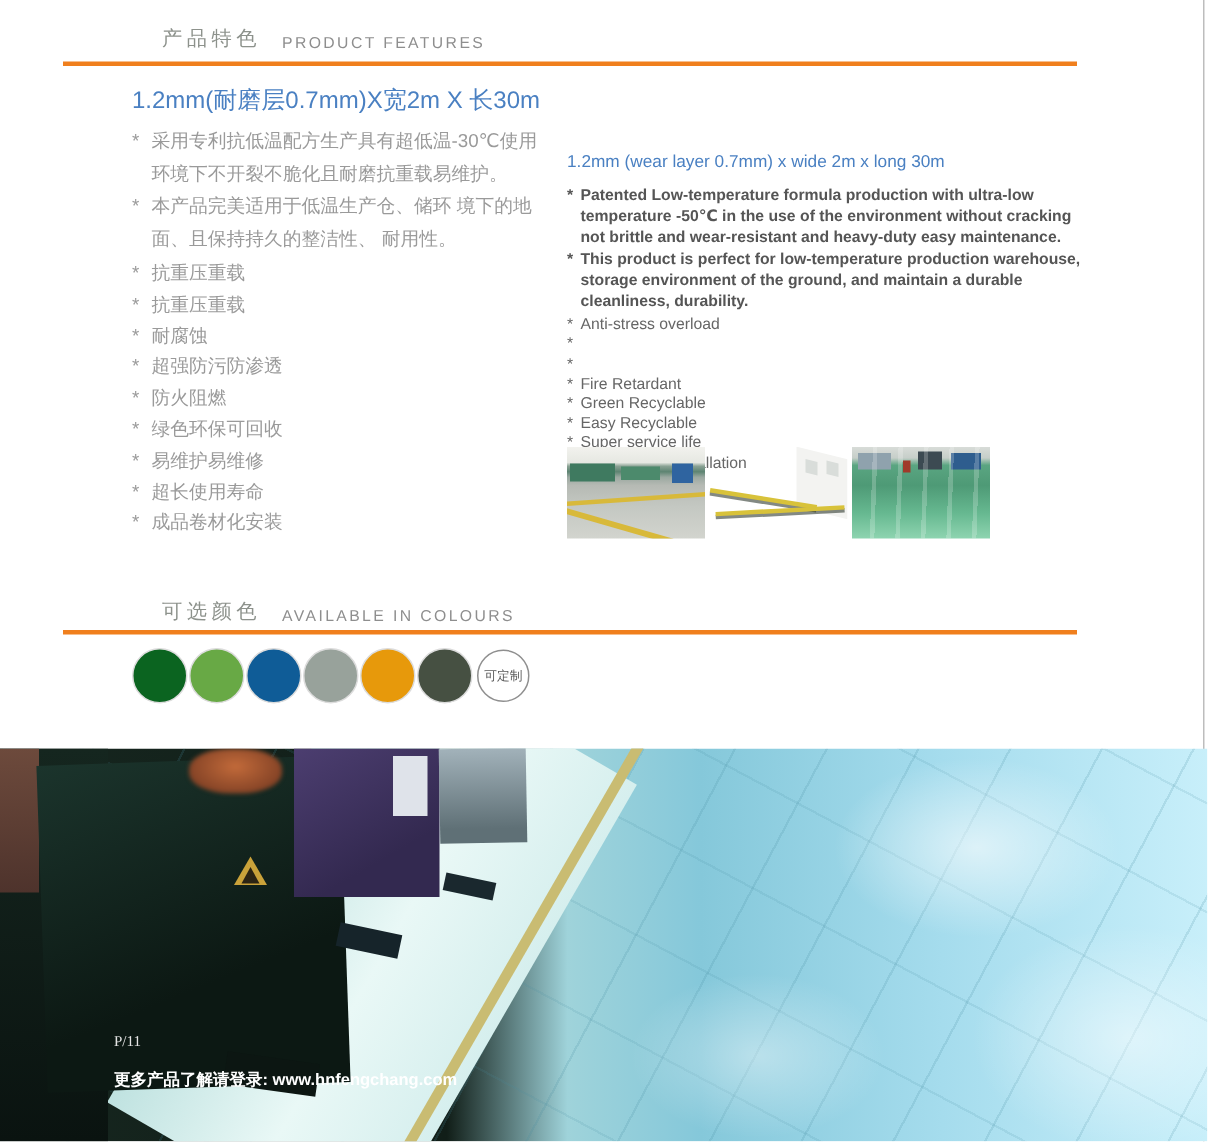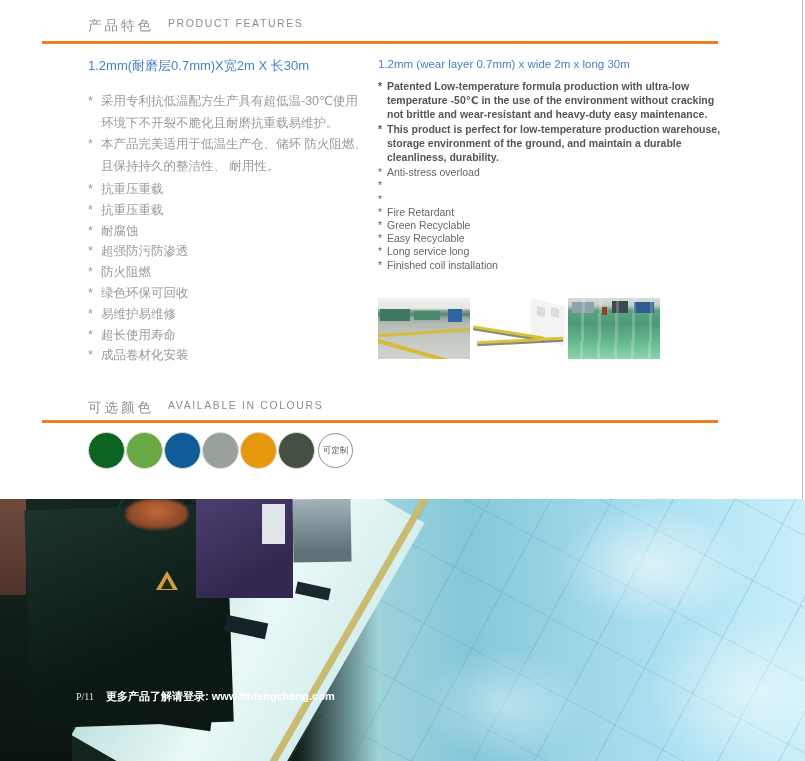--- a/index.html
+++ b/index.html
@@ -4,29 +4,29 @@
 <style>
   html,body { margin:0; padding:0; }
   body {
     width:805px; height:761px; position:relative; overflow:hidden;
     background:#ffffff;
     font-family:"Liberation Sans","DejaVu Sans",sans-serif;
   }
   .page-edge { position:absolute; top:0; right:2px; width:1px; height:761px; background:#bdbdbd; z-index:0; }
 
   
-  .sec-head { position:absolute; display:flex; align-items:flex-start; gap:14px; }
+  .sec-head { position:absolute; display:flex; align-items:flex-end; gap:14px;margin-left:20px; }
   .sec-head .zh { font-size:13.5px; color:#8d928c; letter-spacing:3px; }
   .sec-head .en { font-size:10.5px; color:#8e8e8e; letter-spacing:1.6px; }
   .rule { position:absolute; left:42px; width:676px; height:3px; }
 
   
   .col-left  { position:absolute; left:88px;  top:57px; width:280px; }
   .col-right { position:absolute; left:378px; top:58px; width:348px; }
-  .spec-zh { font-size:13px;  margin:0 0 16px 0; }
+  .spec-zh { font-size:16px;  margin:0 0 6px 0; }
   .spec-en { font-size:11.5px; margin:0 0 9px 0; }
   .row { display:flex; }
   .marker { flex:none; width:13px; }
   .para-zh { font-size:12.5px; color:#9a9a9a; line-height:21.5px; }
   .para-zh .marker { color:#9a9a9a; }
   .list-zh { margin-top:2px; }
   .list-zh .row { font-size:12.5px; color:#9a9a9a; line-height:20.8px; }
   .para-en { font-size:10.5px; font-weight:bold; color:#555555; line-height:14.2px; }
   .para-en .marker { width:9px; }
   .list-en { margin-top:2px; }
@@ -90,21 +90,21 @@
   .m-foot2 { position:absolute; left:296px; top:86px; width:34px; height:12px; background:#1a282e; transform:rotate(12deg); }
   .m-foot3 { position:absolute; left:150px; top:206px; width:62px; height:22px; background:#0c1612; transform:rotate(8deg); }
   .m-warning { position:absolute; left:156px; top:72px; width:0; height:0;
     border-left:11px solid transparent; border-right:11px solid transparent; border-bottom:19px solid #caa23a; }
   .m-warning-inner { position:absolute; left:161px; top:79px; width:0; height:0;
     border-left:6px solid transparent; border-right:6px solid transparent; border-bottom:11px solid #2c2414; }
   .glow { position:absolute; border-radius:50%; }
   .glow1 { left:556px; top:6px;  width:190px; height:120px; background:radial-gradient(closest-side,rgba(255,255,255,.6),transparent); }
   .glow2 { left:648px; top:118px; width:210px; height:150px; background:radial-gradient(closest-side,rgba(255,255,255,.5),transparent); }
   .glow3 { left:420px; top:150px; width:170px; height:110px; background:radial-gradient(closest-side,rgba(255,255,255,.4),transparent); }
-  .hero-caption { position:absolute; left:76px; top:190px; display:flex; align-items:baseline; gap:12px; }
+  .hero-caption { position:absolute; left:76px; top:190px; display:flex; align-items:baseline; gap:12px;flex-direction:column; }
   .hero-caption .pageno { font-family:"Liberation Serif","DejaVu Serif",serif; font-size:10px; color:#e3e3e3; }
   .hero-caption .promo  { font-size:11px; font-weight:bold; color:#ffffff; }
 </style>
 </head>
 <body>
 
 <div class="page-edge"></div>
 
 <div class="sec-head" style="left:88px; top:17px;">
   <span class="zh">产品特色</span>
@@ -114,21 +114,21 @@
 
 <div class="col-left">
   <div class="spec-zh" style="color: rgb(74, 128, 194);">1.2mm(耐磨层0.7mm)X宽2m X 长30m</div>
 
   <div class="para-zh row">
     <span class="marker">*</span>
     <span>采用专利抗低温配方生产具有超低温-30℃使用环境下不开裂不脆化且耐磨抗重载易维护。</span>
   </div>
   <div class="para-zh row">
     <span class="marker">*</span>
-    <span>本产品完美适用于低温生产仓、储环 防火阻燃、且保持持久的整洁性、 耐用性。</span>
+    <span>本产品完美适用于低温生产仓、储环 境下的地面、且保持持久的整洁性、 耐用性。</span>
   </div>
 
   <div class="list-zh">
     <div class="row">
         <span class="marker">*</span>
         <span>抗重压重载</span>
       </div>
     <div class="row">
         <span class="marker">*</span>
         <span>抗重压重载</span>
@@ -158,21 +158,21 @@
         <span>超长使用寿命</span>
       </div>
     <div class="row">
         <span class="marker">*</span>
         <span>成品卷材化安装</span>
       </div>
   </div>
 </div>
 
 <div class="col-right">
-  <div class="spec-en" style="color: rgb(74, 128, 194);">1.2mm (wear layer 0.7mm) x wide 2m x long 30m</div>
+  <div class="spec-en" style="color: rgb(74, 128, 194); margin-top: 44px;">1.2mm (wear layer 0.7mm) x wide 2m x long 30m</div>
 
   <div class="para-en row">
     <span class="marker">*</span>
     <span>Patented Low-temperature formula production with ultra-low temperature -50℃ in the use of the environment without cracking not brittle and wear-resistant and heavy-duty easy maintenance.</span>
   </div>
   <div class="para-en row">
     <span class="marker">*</span>
     <span>This product is perfect for low-temperature production warehouse, storage environment of the ground, and maintain a durable cleanliness, durability.</span>
   </div>
 
@@ -194,21 +194,21 @@
     <div class="row">
         <span class="marker">*</span>
         <span>Green Recyclable</span>
       </div>
     <div class="row">
         <span class="marker">*</span>
         <span>Easy Recyclable</span>
       </div>
     <div class="row">
         <span class="marker">*</span>
-        <span>Long service long</span>
+        <span>Super service life</span>
       </div>
     <div class="row">
         <span class="marker">*</span>
         <span>Finished coil installation</span>
       </div>
   </div>
 </div>
 
 <div class="photo-strip">
   <div class="photo ph-a">

